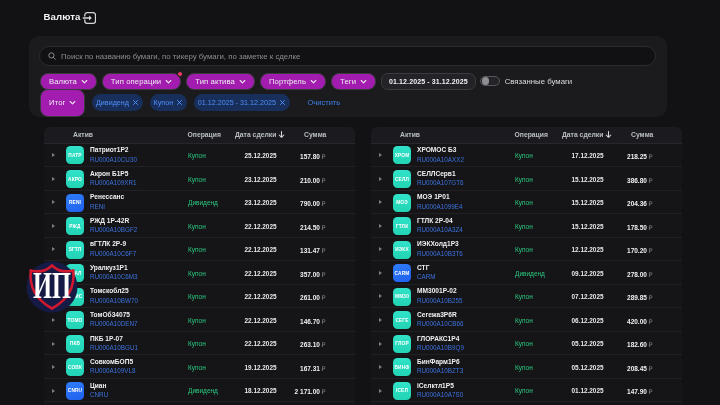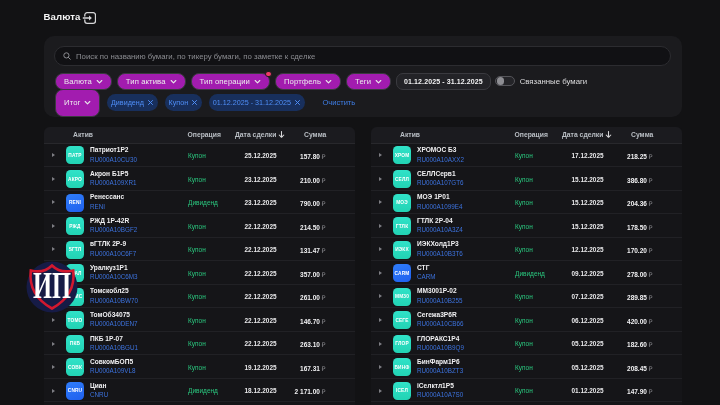--- a/index.html
+++ b/index.html
@@ -1,19 +1,19 @@
 <!DOCTYPE html>
 <html><head><meta charset="utf-8">
 <style>
 * { margin:0; padding:0; box-sizing:border-box; }
 html,body { width:720px; height:405px; overflow:hidden; background:#121214; font-family:"Liberation Sans", sans-serif; }
 .abs { position:absolute; }
 .title { position:absolute; left:43.5px; top:11.3px; font-size:9.6px; font-weight:bold; color:#f4f4f5; letter-spacing:0.1px; }
 .ticon { position:absolute; left:82px; top:12px; }
-.panel { position:absolute; left:44px; top:36px; width:638px; height:81px; background:#1b1b1e; border-radius:10px; }
+.panel { position:absolute; left:29px; top:36px; width:638px; height:81px; background:#1b1b1e; border-radius:10px; }
 .search { position:absolute; left:10px; top:10px; width:617px; height:20px; background:#111114; border:1px solid #2c2c30; border-radius:10px; display:flex; align-items:center; padding-left:8px; gap:5px; color:#8b8c91; font-size:7.8px; }
 .frow1 { position:absolute; left:11px; top:36.5px; display:flex; gap:5px; align-items:center; height:17px; }
 .frow2 { position:absolute; left:11px; top:58px; display:flex; gap:6.5px; align-items:center; height:17px; }
 .fbtn { position:relative; height:17px; background:#a21caf; border:1px solid #3a3a3f; border-radius:8px; color:#eceded; font-size:7.7px; letter-spacing:0.1px; display:flex; align-items:center; padding:0 8px; gap:4px; white-space:nowrap; }
 .fbtn2 { height:28px; }
 .dot { position:absolute; right:-3px; top:-3px; width:6.5px; height:6.5px; border-radius:50%; background:#ef3b68; border:1.5px solid #1b1b1e; }
 .datebox { height:17px; background:#232327; border:1px solid #3a3a3f; border-radius:7px; color:#f2f2f3; font-size:7px; font-weight:bold; display:flex; align-items:center; padding:0 7px; margin-left:0; white-space:nowrap; letter-spacing:0.1px; }
 .toggle { width:20px; height:10.5px; border-radius:6px; background:#242428; border:1px solid #55555a; position:relative; margin-left:-1px; }
 .knob { position:absolute; left:1.2px; top:0.7px; width:7.1px; height:7.1px; border-radius:50%; background:#8e8e93; }
 .tlabel { color:#dcdcde; font-size:7.8px; margin-left:0; white-space:nowrap; }
@@ -47,26 +47,26 @@
   </svg>
 <div class="panel">
   <div class="search"><svg width="8" height="8" viewBox="0 0 8 8">
         <circle cx="3.4" cy="3.4" r="2.6" stroke="#8b8c91" stroke-width="1" fill="none"></circle>
         <path d="M5.4 5.4 L7.3 7.3" stroke="#8b8c91" stroke-width="1" stroke-linecap="round"></path>
       </svg>Поиск по названию бумаги, по тикеру бумаги, по заметке к сделке</div>
   <div class="frow1">
     <div class="fbtn">Валюта <svg class="cd" width="7" height="7" viewBox="0 0 7 7">
           <path d="M1.2 2.5 L3.5 4.8 L5.8 2.5" stroke="#e8e8ea" stroke-width="1.1" fill="none" stroke-linecap="round" stroke-linejoin="round"></path>
         </svg></div>
+    <div class="fbtn">Тип операции <svg class="cd" width="7" height="7" viewBox="0 0 7 7">
+          <path d="M1.2 2.5 L3.5 4.8 L5.8 2.5" stroke="#e8e8ea" stroke-width="1.1" fill="none" stroke-linecap="round" stroke-linejoin="round"></path>
+        </svg><span class="dot"></span></div>
     <div class="fbtn">Тип актива <svg class="cd" width="7" height="7" viewBox="0 0 7 7">
           <path d="M1.2 2.5 L3.5 4.8 L5.8 2.5" stroke="#e8e8ea" stroke-width="1.1" fill="none" stroke-linecap="round" stroke-linejoin="round"></path>
         </svg></div>
-    <div class="fbtn">Тип операции <svg class="cd" width="7" height="7" viewBox="0 0 7 7">
-          <path d="M1.2 2.5 L3.5 4.8 L5.8 2.5" stroke="#e8e8ea" stroke-width="1.1" fill="none" stroke-linecap="round" stroke-linejoin="round"></path>
-        </svg><span class="dot"></span></div>
     <div class="fbtn">Портфель <svg class="cd" width="7" height="7" viewBox="0 0 7 7">
           <path d="M1.2 2.5 L3.5 4.8 L5.8 2.5" stroke="#e8e8ea" stroke-width="1.1" fill="none" stroke-linecap="round" stroke-linejoin="round"></path>
         </svg></div>
     <div class="fbtn">Теги <svg class="cd" width="7" height="7" viewBox="0 0 7 7">
           <path d="M1.2 2.5 L3.5 4.8 L5.8 2.5" stroke="#e8e8ea" stroke-width="1.1" fill="none" stroke-linecap="round" stroke-linejoin="round"></path>
         </svg></div>
     <div class="datebox">01.12.2025 - 31.12.2025</div>
     <div class="toggle">
         <span class="knob"></span>
       </div>

